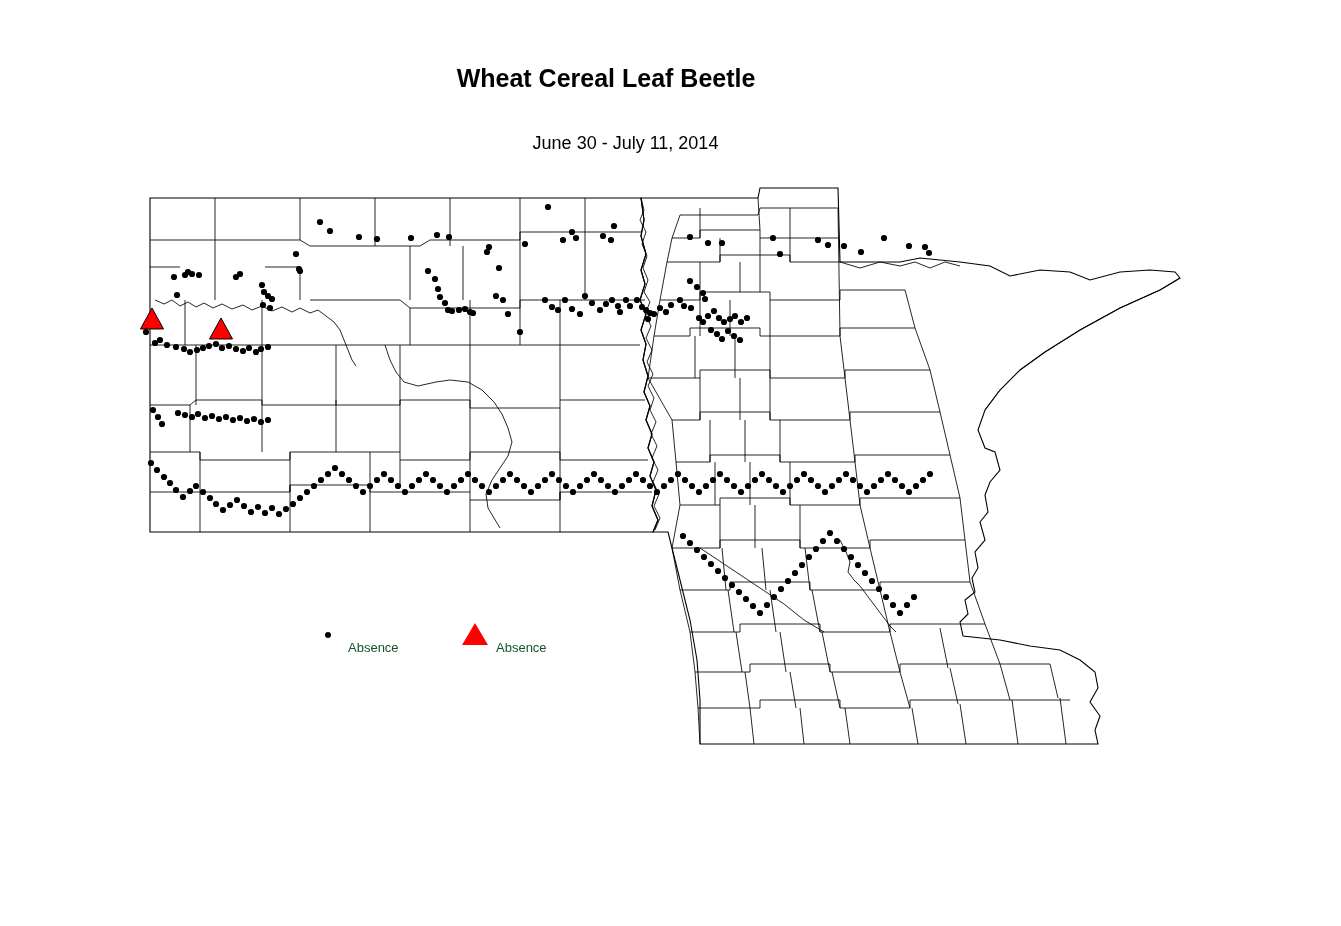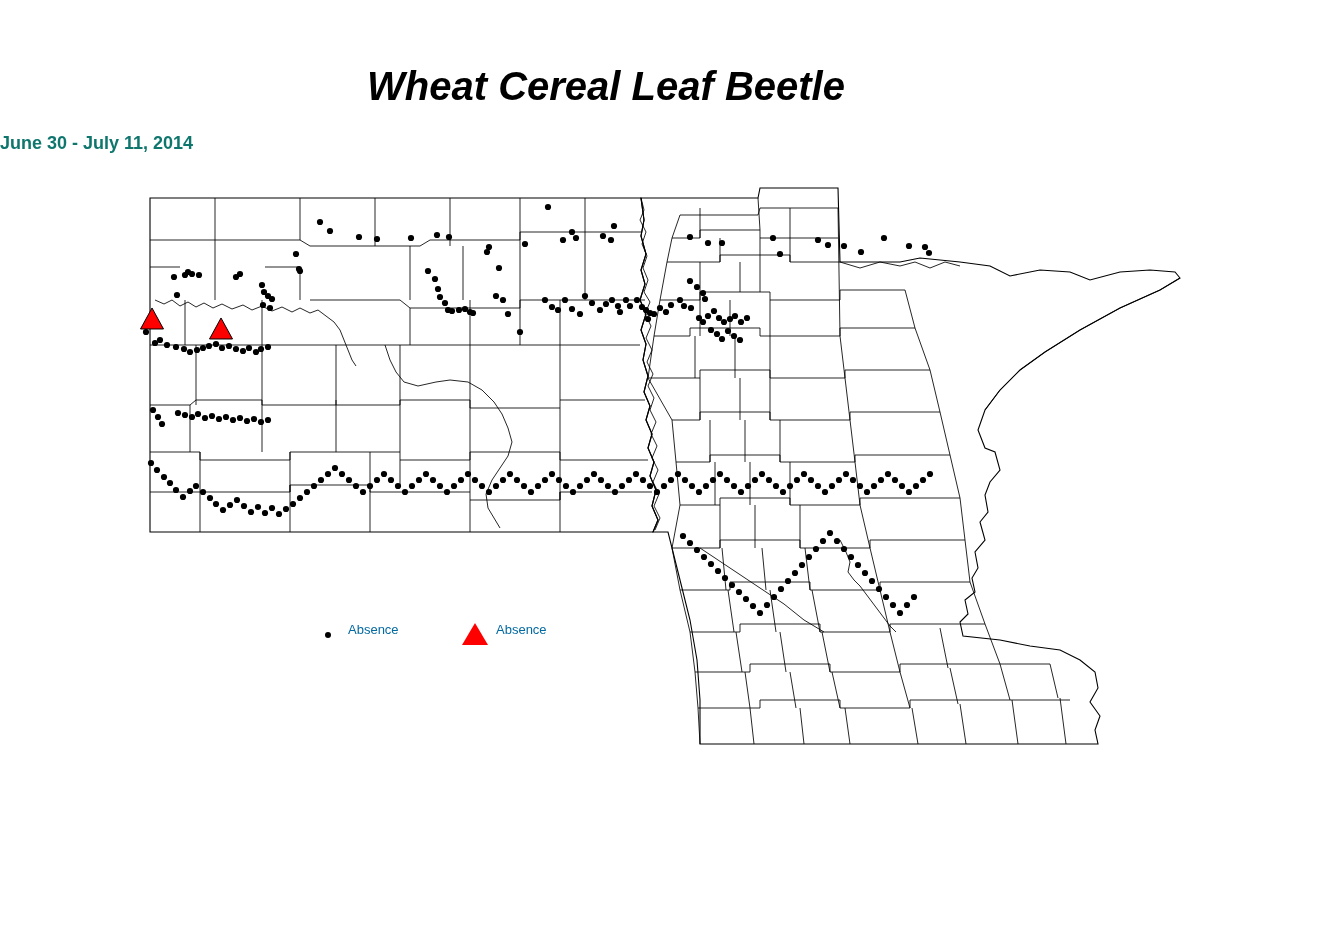--- a/index.html
+++ b/index.html
@@ -14,34 +14,34 @@
     background: #ffffff;
     overflow: hidden;
     font-family: "Liberation Sans", sans-serif;
   }
   #title {
     position: absolute;
     left: 0;
     top: 64px;
     width: 1212px;
     text-align: center;
-    font-size: 40px;
+    font-size: 25px;
     font-weight: bold;
     color: #000000;
     letter-spacing: 0px;
-    font-style: italic;
   }
   #subtitle {
     position: absolute;
     left: 0;
     top: 133px;
     width: 1251px;
+    text-align: center;
     font-size: 18px;
-    font-weight: bold;
-    color: #0f766e;
+    font-weight: normal;
+    color: #000000;
   }
   #map-area {
     position: absolute;
     left: 0;
     top: 0;
     width: 1341px;
     height: 926px;
   }
   #legend {
     position: absolute;
@@ -70,23 +70,23 @@
     left: 0px;
     top: 3px;
     width: 0;
     height: 0;
     border-left: 13px solid transparent;
     border-right: 13px solid transparent;
     border-bottom: 22px solid #ff0000;
   }
   .legend-label {
     position: absolute;
-    top: 2px;
+    top: 20px;
     font-size: 13px;
-    color: #0369a1;
+    color: #14532d;
     white-space: nowrap;
   }
   #legend-absence .legend-label { left: 26px; }
   #legend-presence .legend-label { left: 34px; }
 </style>
 </head>
 <body>
 
 <div id="page">
 

